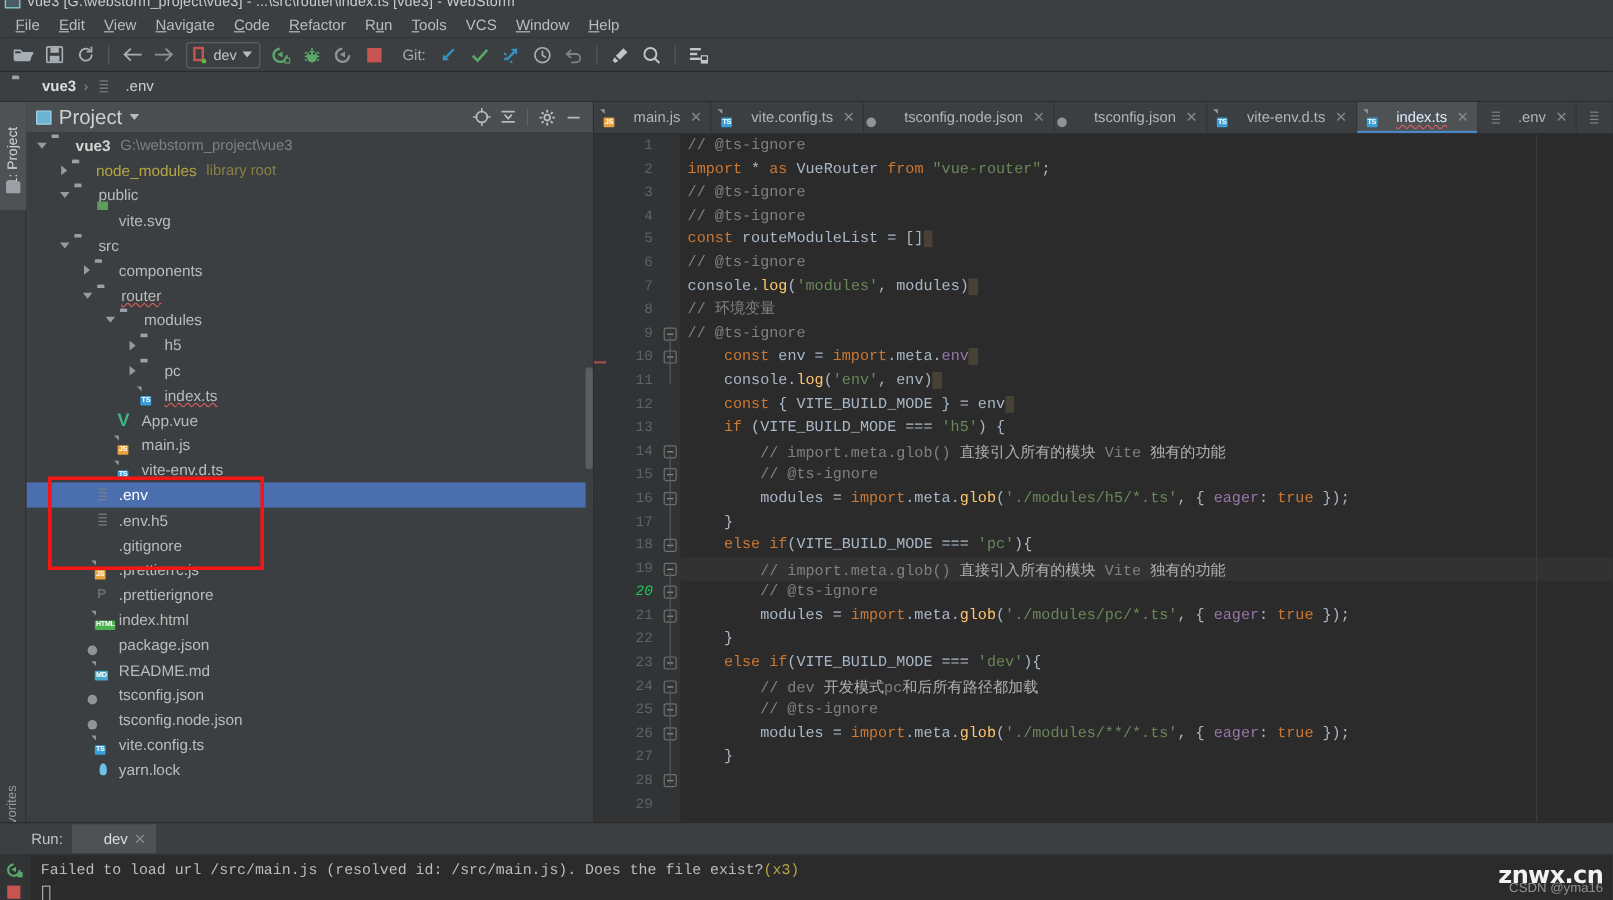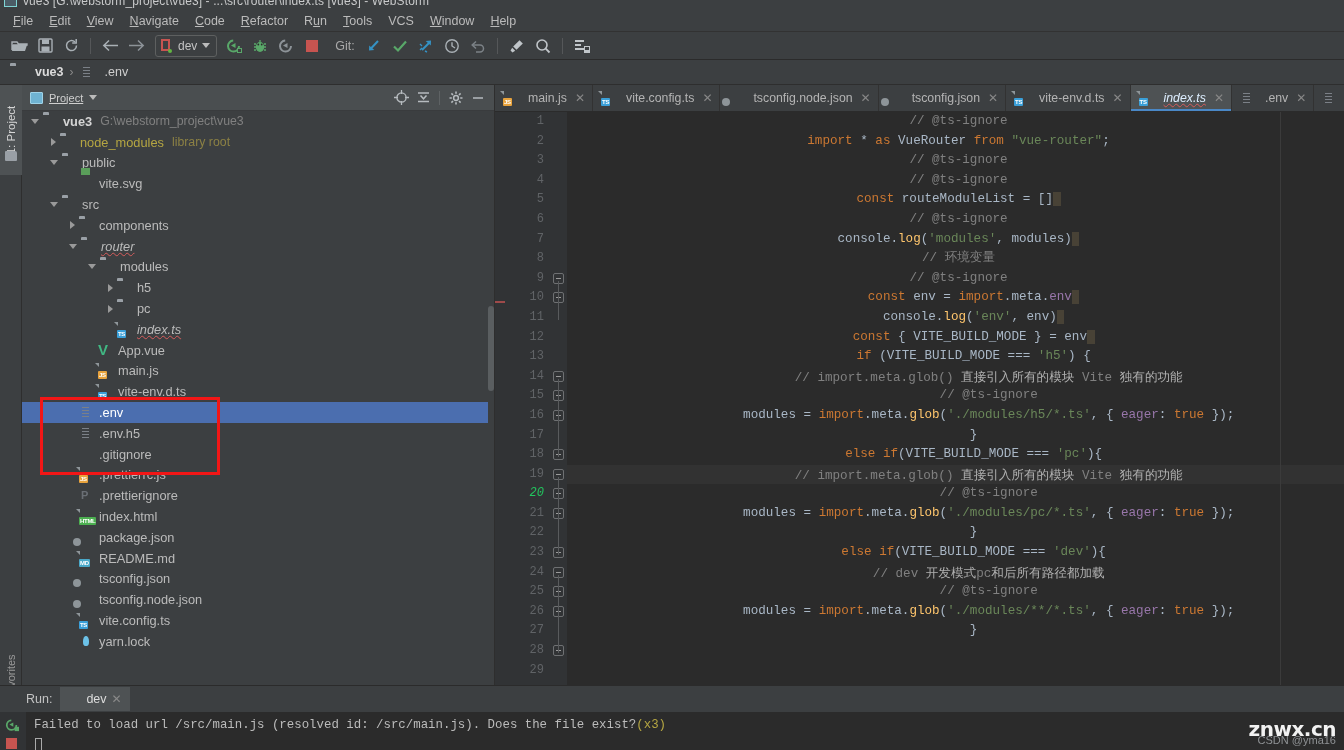--- a/index.html
+++ b/index.html
@@ -104,21 +104,21 @@
 
   
   .project-panel {
     position: absolute; top: 85px; left: 22px; width: 473px; height: 600px;
     background: #3c3f41; border-right: 1px solid #2e2e2e;
   }
   .pp-header {
     height: 26px; background: #4a4e50; display: flex; align-items: center;
     padding: 0 6px 0 8px; gap: 6px; border-bottom: 1px solid #393b3d;
   }
-  .pp-header .pp-title { color: #cfcfcf; font-size: 11px; text-decoration: underline; }
+  .pp-header .pp-title { color: #cfcfcf; font-size: 17px; }
   .pp-icon-sq { width: 13px; height: 12px; background: #6fb3d2; border: 1px solid #9fd3e8; border-radius: 1px; }
   .pp-actions { margin-left: auto; display: flex; align-items: center; gap: 2px; }
   .pp-act { width: 20px; height: 20px; display: flex; align-items: center; justify-content: center; }
   .pp-divider { width:1px; height:14px; background:#5e6264; margin:0 4px; }
 
   .tree { position: absolute; top: 26px; left: 0; right: 0; bottom: 0; overflow: hidden; }
   .row {
     display: flex; align-items: center; height: 20.8px; padding-right: 6px;
     white-space: nowrap; font-size: 12.8px; color: #bbbbbb;
   }
@@ -131,21 +131,21 @@
              border-right: 4px solid transparent; width: 0; height: 0; margin-left: 3px; margin-right: 4px;}
   .arrow.none { width: 13px; }
   .ico { width: 15px; height: 15px; flex: 0 0 auto; margin-right: 5px; position: relative; }
   .nm { color: #bbbbbb; }
   .nm.bold { font-weight: bold; color: #d4d4d4; }
   .nm.yellowish { color: #b5a642; }
   .hint { color: #808080; margin-left: 8px; font-size: 12.3px; }
   .hint.olive { color: #8c8144; }
   .squiggle {
     text-decoration: underline; text-decoration-style: wavy;
-    text-decoration-color: #d65c5c; text-decoration-thickness: 1px; font-style: italic;
+    text-decoration-color: #d65c5c; text-decoration-thickness: 1px;
   }
 
   
   .ic-folder { width:15px;height:12px;background:#9aa0a6;border-radius:1px 2px 2px 2px; margin-top:2px;}
   .ic-folder:before{content:"";position:absolute;left:0;top:-2px;width:6px;height:3px;background:#9aa0a6;border-radius:1px 1px 0 0;}
   .ic-file { width:12px;height:14px;background:#c6ccd2;border-radius:1px; position:relative; margin-left:1px;}
   .ic-file:before{content:"";position:absolute;right:0;top:0;border-left:4px solid transparent;border-top:4px solid #8e9599;}
   .ic-file .tag {
     position:absolute; left:-1px; bottom:-1px; font-size:6px; line-height:6px;
     color:#fff; padding:1px 1px; border-radius:1px; font-family:"Liberation Sans",sans-serif;
@@ -213,21 +213,21 @@
     border: 1px solid #6e7072; border-radius: 2px; background: #313335;
   }
   .fold:after {
     content: ""; position: absolute; left: 2px; top: 4px; width: 5px; height: 1px; background: #9a9a9a;
   }
   .foldline { position: absolute; left: 7px; width: 1px; background: #595b5d; }
   .code {
     position: absolute; top: 0; left: 72px; right: 0; height: 100%;
     font-family: "Liberation Mono", monospace; font-size: 12.6px;
   }
-  .cline { height: 19.6px; line-height: 19.6px; white-space: pre; padding-left: 6px; text-align: center; }
+  .cline { height: 19.6px; line-height: 19.6px; white-space: pre; padding-left: 6px; }
   .cline.hl { background: #323232; }
   .margin-line { position: absolute; top: 0; left: 785px; width: 1px; height: 100%; background: #3b3b3b; }
 
   
   .t-cmt   { color: #808080; }
   .t-kw    { color: #cc7832; }
   .t-str   { color: #6a8759; }
   .t-fn    { color: #ffc66d; }
   .t-plain { color: #a9b7c6; }
   .t-prop  { color: #9876aa; }

